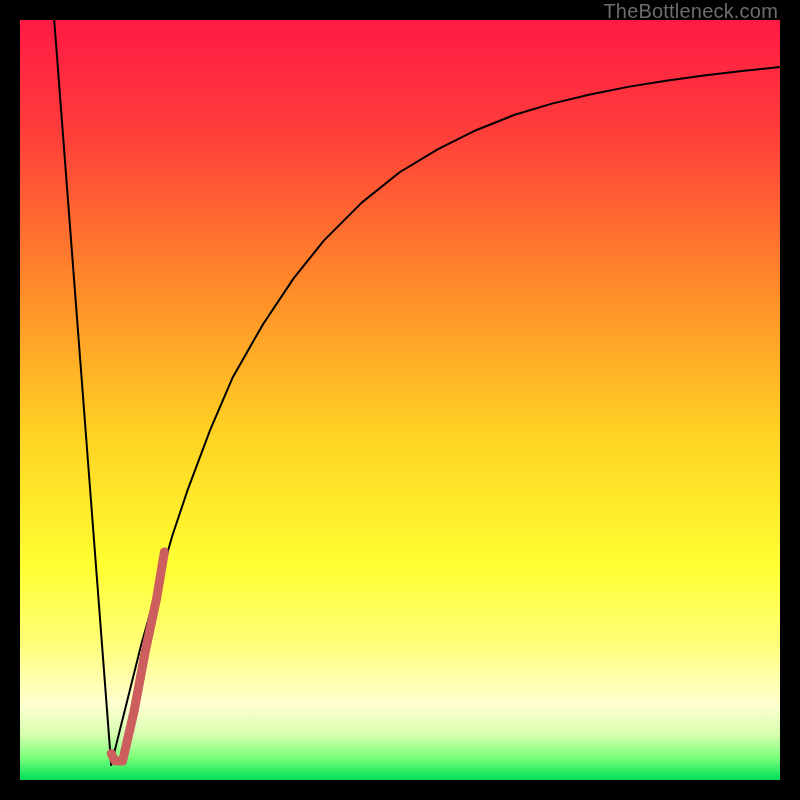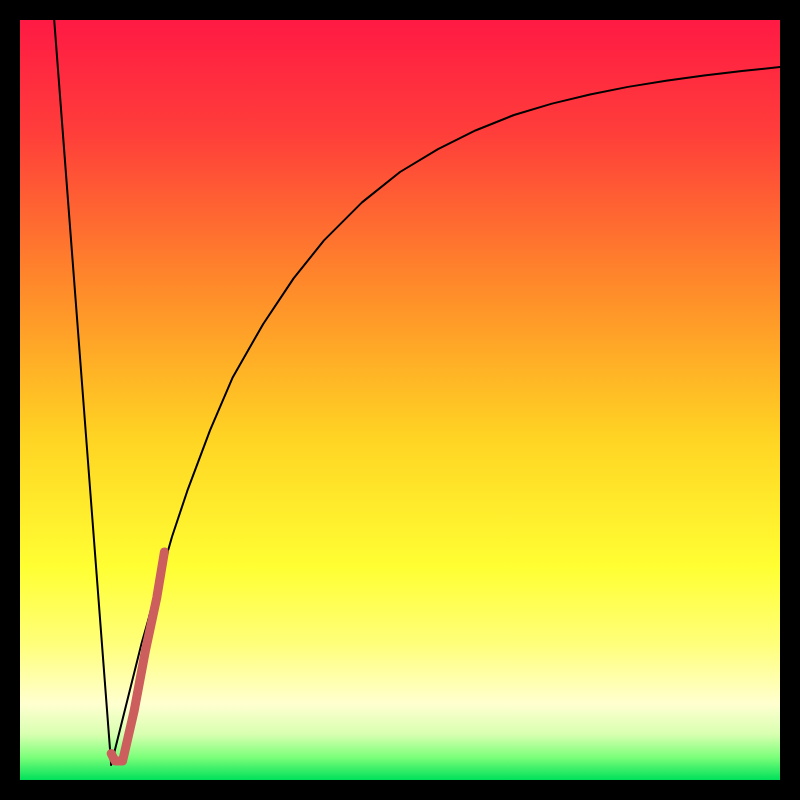--- a/index.html
+++ b/index.html
@@ -44,20 +44,21 @@
     position: absolute;
     left: 0; top: 0;
     width: 760px;
     height: 760px;
   }
 </style>
 </head>
 <body>
 
 <div class="frame">
+  <div class="watermark">TheBottleneck.com</div>
   <div class="plot">
     <svg class="gradient" viewBox="0 0 760 760" preserveAspectRatio="none">
       <defs>
         <linearGradient id="bg" x1="0" y1="0" x2="0" y2="1">
             <stop offset="0%" stop-color="#ff1a44"></stop>
             <stop offset="15%" stop-color="#ff3e3a"></stop>
             <stop offset="35%" stop-color="#ff8a2a"></stop>
             <stop offset="55.00000000000001%" stop-color="#ffd423"></stop>
             <stop offset="72%" stop-color="#ffff33"></stop>
             <stop offset="82%" stop-color="#ffff7a"></stop>

